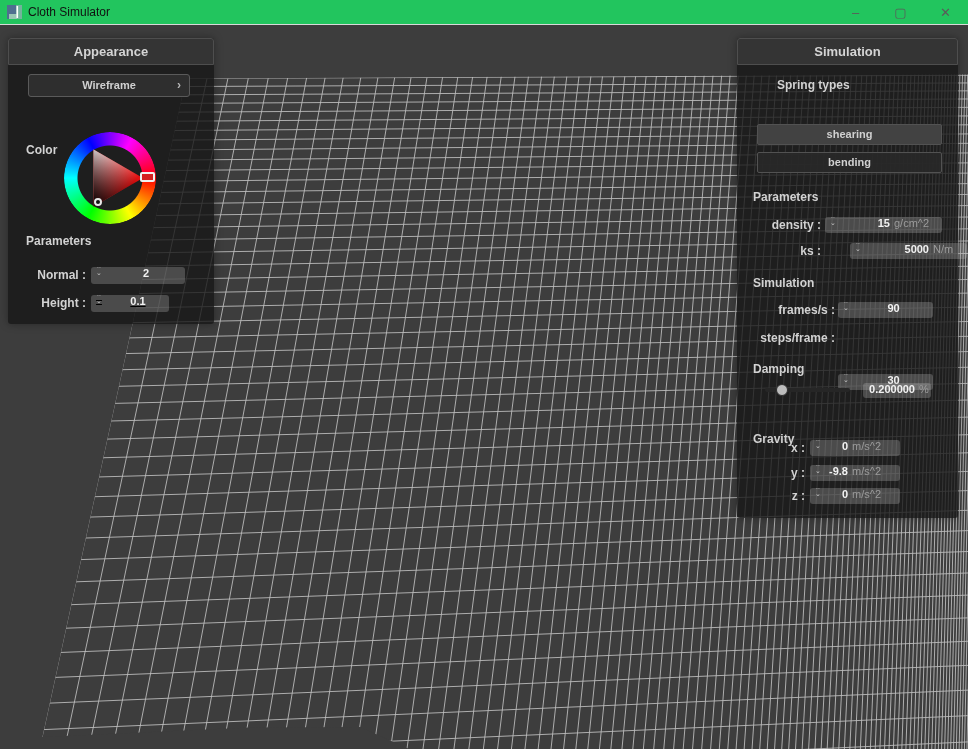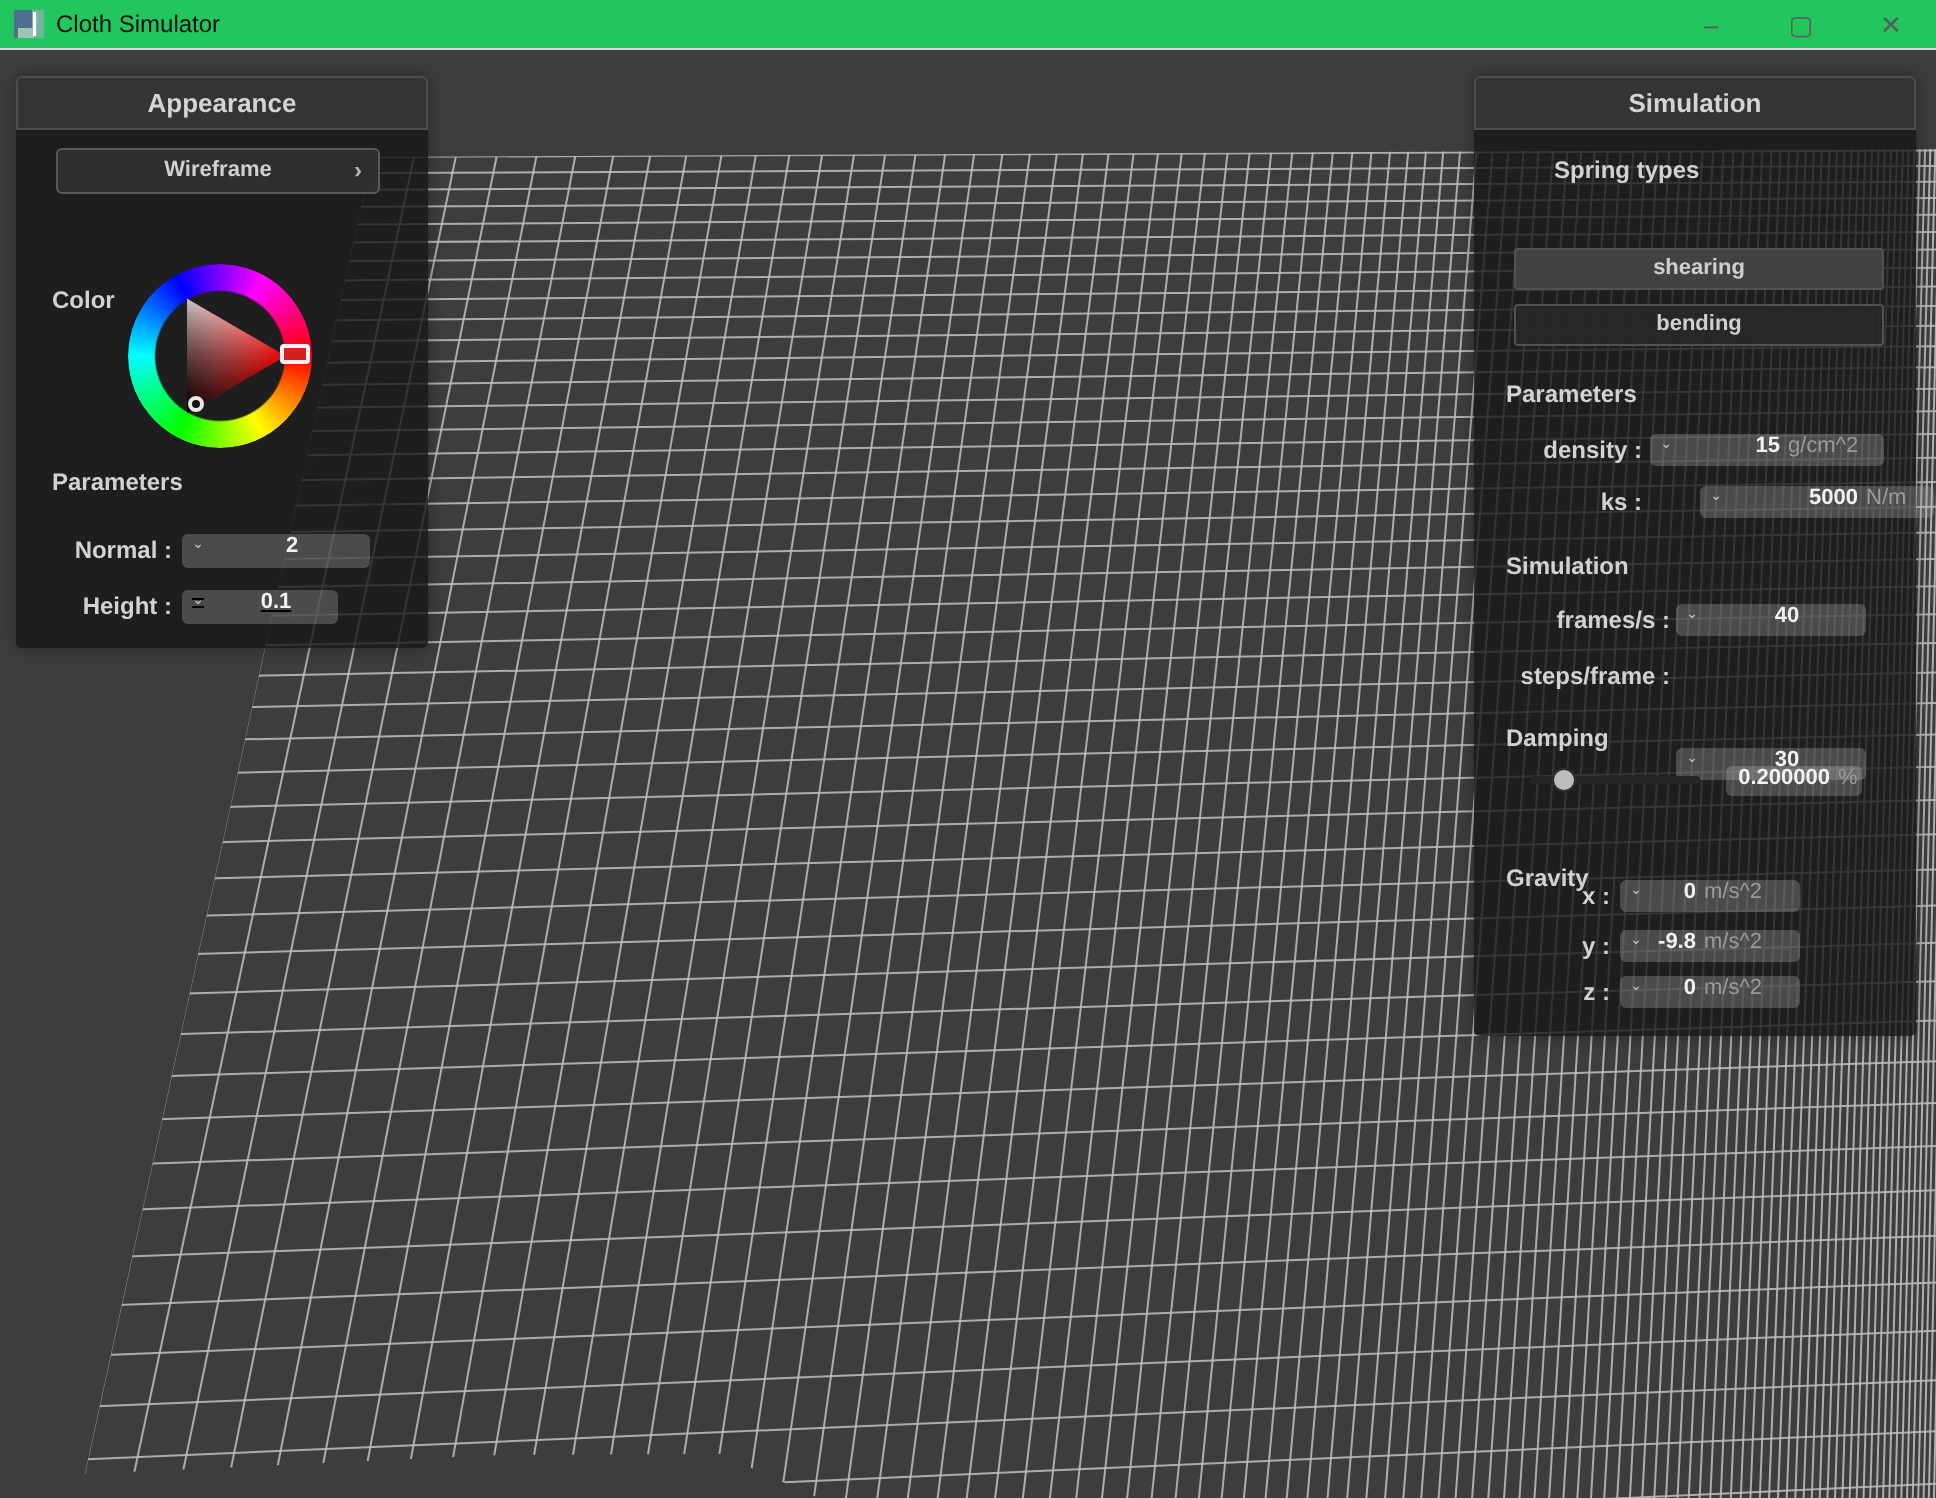--- a/index.html
+++ b/index.html
@@ -348,21 +348,21 @@
 
   <div class="section-label" style="left:16px; top:238px;">Simulation</div>
 
   <div class="row" style="left:0; top:264px; width:221px;">
     <span class="row-label" style="right:123px;">frames/s :</span>
     <div class="field" style="left:101px; width:95px; height:16px;">
       <span class="spinner">
         <span>⌃</span>
           <span>⌄</span>
       </span>
-      <span class="val">40</span>
+      <span class="val">90</span>
     </div>
   </div>
 
   <div class="row" style="left:0; top:292px; width:221px;">
     <span class="row-label" style="right:123px;">steps/frame :</span>
     <div class="field" style="left:101px; width:95px; height:16px;margin-top:44px;">
       <span class="spinner">
         <span>⌃</span>
           <span>⌄</span>
       </span>

